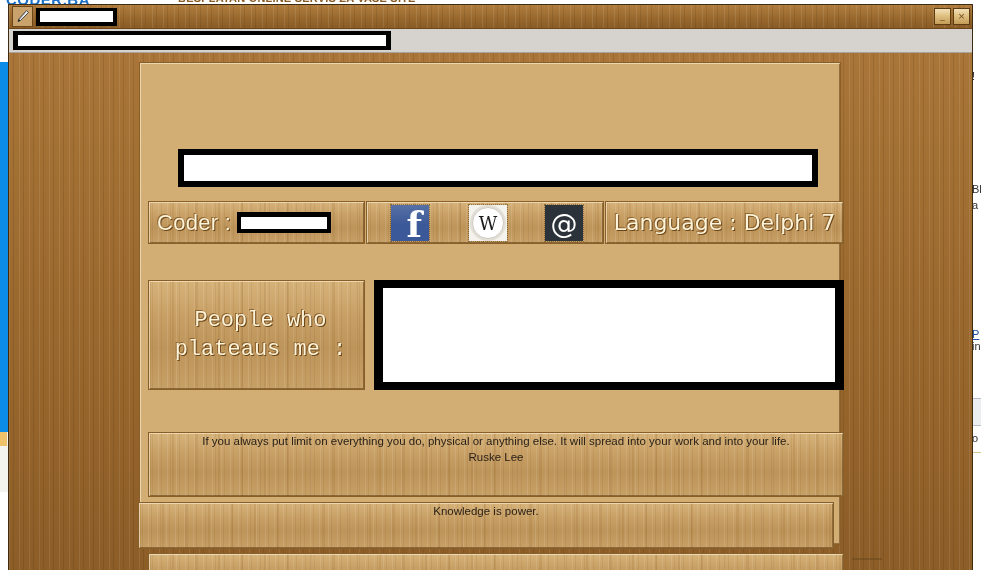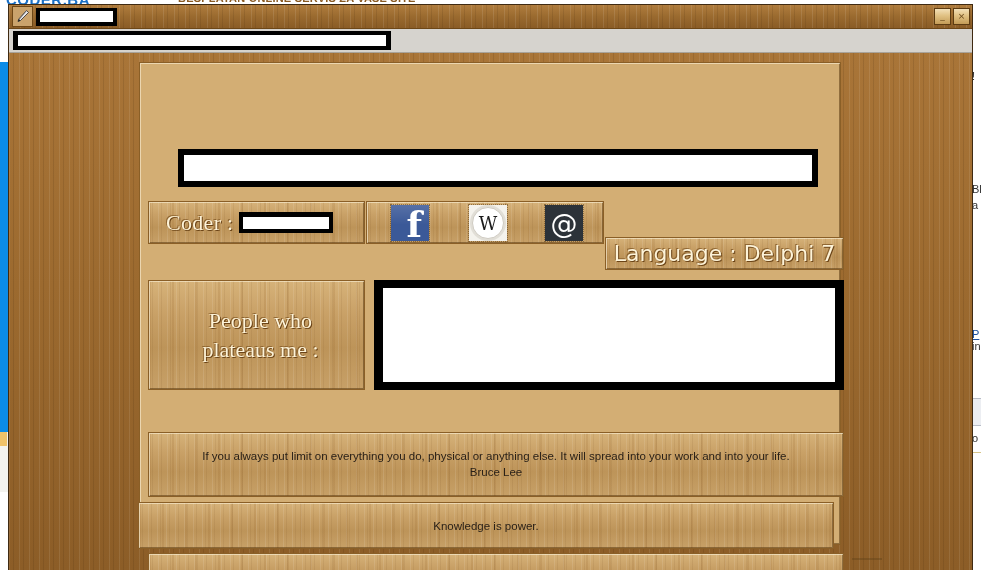--- a/index.html
+++ b/index.html
@@ -239,27 +239,27 @@
     background: #fff;
   }
 
   
   #coder-panel {
     left: 139px; top: 148px;
     width: 217px; height: 43px;
     display: flex; align-items: center;
   }
   #coder-label {
-    margin-left: 17px;
+    margin-left: 8px;
     font-size: 22px;
     color: #fdf3d8;
     text-shadow: 1px 1px 0 #6b4417, -1px -1px 0 rgba(120,78,28,.7);
     white-space: nowrap;
     letter-spacing: .3px;
-    font-family: Liberation Serif, serif;
+    font-family: Liberation Sans, sans-serif;
   }
   #coder-redacted {
     margin-left: 6px;
     width: 94px; height: 21px;
     background: #000;
     display: flex; align-items: center; justify-content: center;
   }
   #coder-redacted i { display:block; width:86px; height:12px; background:#fff; }
 
   #icons-panel {
@@ -305,22 +305,22 @@
     background: #2c3239;
     display:flex; align-items:center; justify-content:center;
     font-family: "DejaVu Sans", sans-serif;
     font-size: 27px;
     color: #ffffff;
     line-height: 1;
   }
 
   #language-panel {
     left: 596px; top: 148px;
-    width: 239px; height: 33px;
-    display: flex; align-items: center; justify-content: center; margin-top: 36px;
+    width: 239px; height: 43px;
+    display: flex; align-items: center; justify-content: center;
   }
   #language-label {
     font-size: 22px;
     color: #fdf3d8;
     text-shadow: 1px 1px 0 #6b4417, -1px -1px 0 rgba(120,78,28,.7);
     white-space: nowrap;
     font-family: "DejaVu Sans", sans-serif;
   }
 
   
@@ -328,21 +328,21 @@
     left: 139px; top: 227px;
     width: 217px; height: 110px;
     display: flex; align-items: center; justify-content: center;
     text-align: center;
   }
   #supporters-label {
     font-size: 22px;
     line-height: 29px;
     color: #fdf3d8;
     text-shadow: 1px 1px 0 #6b4417, -1px -1px 0 rgba(120,78,28,.7);
-    font-family: Liberation Serif, serif;
+    font-family: Liberation Mono, monospace;
     margin-left: 8px;
   }
   #supporters-box {
     position: absolute;
     left: 365px; top: 227px;
     width: 470px; height: 110px;
     background: #000;
     box-sizing: border-box;
     padding: 8px 9px;
   }
@@ -350,21 +350,21 @@
     width: 100%; height: 100%;
     background: #fff;
   }
 
   
   .quote-panel {
     text-align: center;
     color: #2a2118;
     font-size: 11.5px;
     line-height: 16px;
-    padding: 15px 10px 0 10px;
+    padding: 0 10px 0 10px;
     font-family: "Liberation Sans", sans-serif;
   }
   #quote-1 { left: 139px; top: 379px; width: 696px; height: 65px; }
   #quote-2 { left: 129px; top: 449px; width: 696px; height: 47px; }
   #quote-3 { left: 139px; top: 500px; width: 696px; height: 44px; padding-top: 13px; }
 
   .quote-line { display: block; }
   .quote-author { display: block; }
 
   
@@ -459,21 +459,21 @@
         <span class="quote-line">plateaus me :</span>
       </span>
     </div>
 
     <div id="supporters-box">
       <div id="supporters-box-inner"></div>
     </div>
 
     <div id="quote-1" class="panel wood quote-panel">
       <span class="quote-line">If you always put limit on everything you do, physical or anything else. It will spread into your work and into your life.</span>
-      <span class="quote-author">Bruce Lee</span>
+      <span class="quote-author">Ruske Lee</span>
     </div>
 
     <div id="quote-2" class="panel wood quote-panel">
       <span class="quote-line">Knowledge is  power.</span>
     </div>
 
     <div id="quote-3" class="panel wood quote-panel">
       <span class="quote-line">Pozdrav za sve Ruske , Srpske , Grcke i Makedonske informaticare.</span>
     </div>
 

